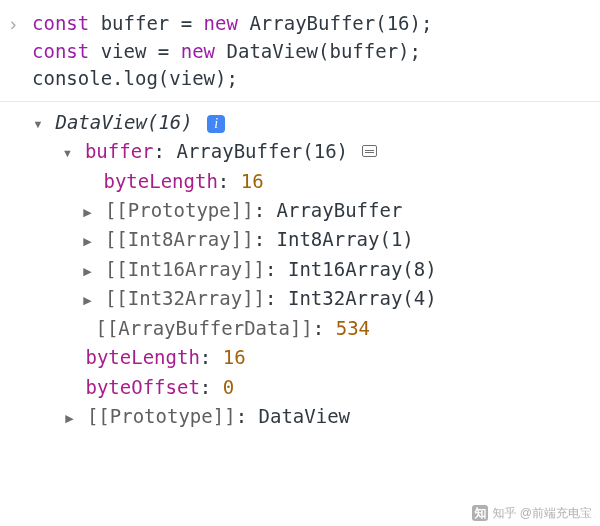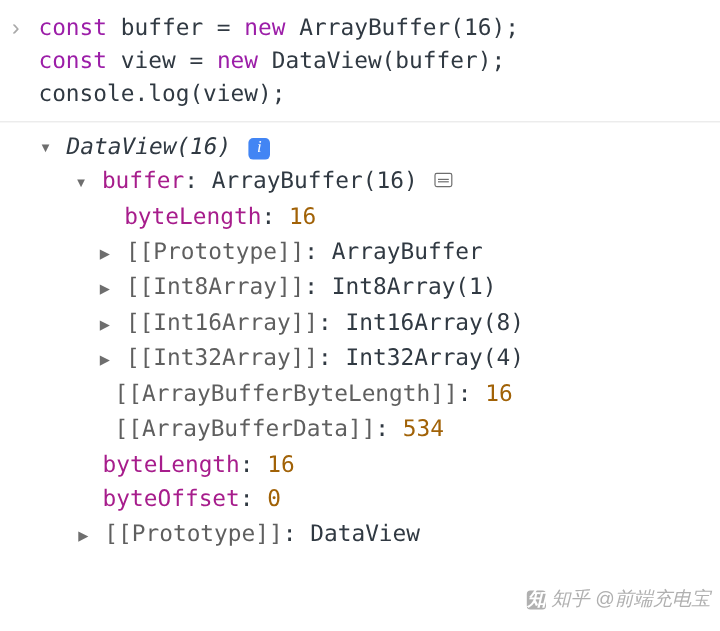--- a/index.html
+++ b/index.html
@@ -96,25 +96,24 @@
   .memory-icon::after {
     content: "";
     position: absolute;
     left: 2px; right: 2px; bottom: 3px;
     height: 1px;
     background: #6e6e6e;
   }
   .watermark {
     position: absolute;
     right: 8px;
-    bottom: 16px;
-    font-size: 16px;
+    bottom: 4px;
+    font-size: 12px;
     color: #b0b0b0;
     font-family: sans-serif;
-    font-style: italic;
   }
   .watermark .z {
     display: inline-block;
     background: #b0b0b0;
     color: #fff;
     font-weight: bold;
     border-radius: 3px;
     width: 16px;
     height: 16px;
     text-align: center;
@@ -178,24 +177,20 @@
       <span class="arrow arrow-right"></span>
       <span class="internal">[[Int16Array]]</span><span class="colon">: </span><span class="txt">Int16Array(8)</span>
     </div>
 
     <div class="row">
       <span class="pad" style="width:38px"></span>
       <span class="arrow arrow-right"></span>
       <span class="internal">[[Int32Array]]</span><span class="colon">: </span><span class="txt">Int32Array(4)</span>
     </div>
 
-    <div class="row">
-      <span class="pad" style="width:52px"></span>
-      <span class="internal">[[ArrayBufferByteLength]]</span><span class="colon">: </span><span class="num">16</span>
-    </div>
 
     <div class="row">
       <span class="pad" style="width:52px"></span>
       <span class="internal">[[ArrayBufferData]]</span><span class="colon">: </span><span class="num">534</span>
     </div>
 
     <div class="row">
       <span class="pad" style="width:42px"></span>
       <span class="prop">byteLength</span><span class="colon">: </span><span class="num">16</span>
     </div>

